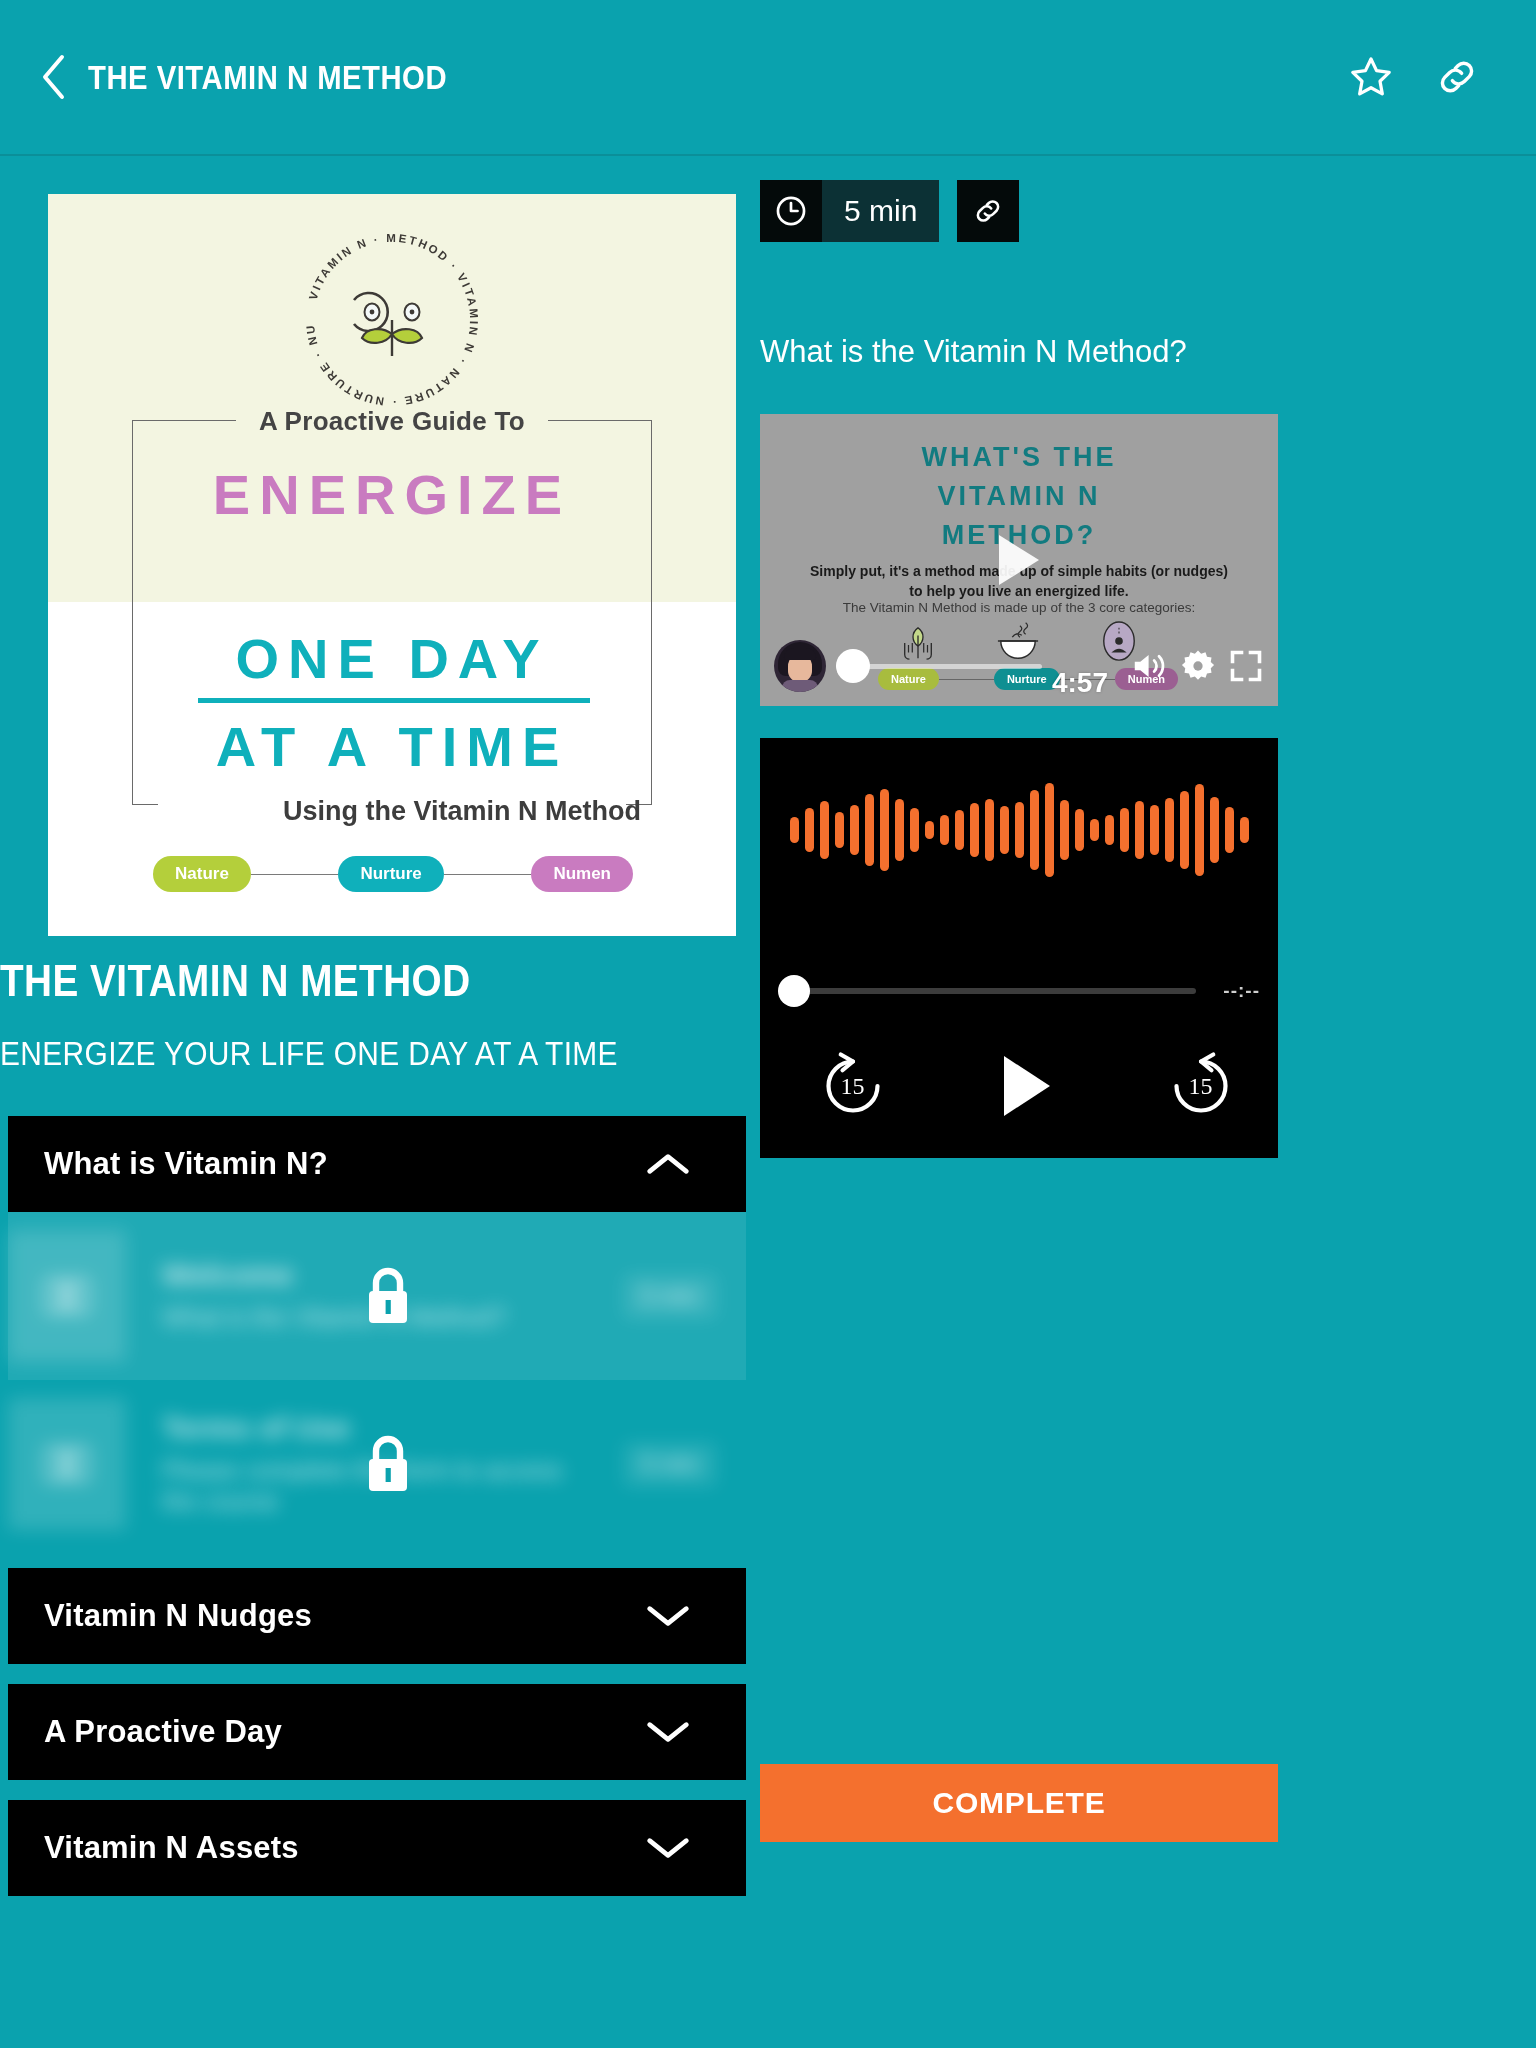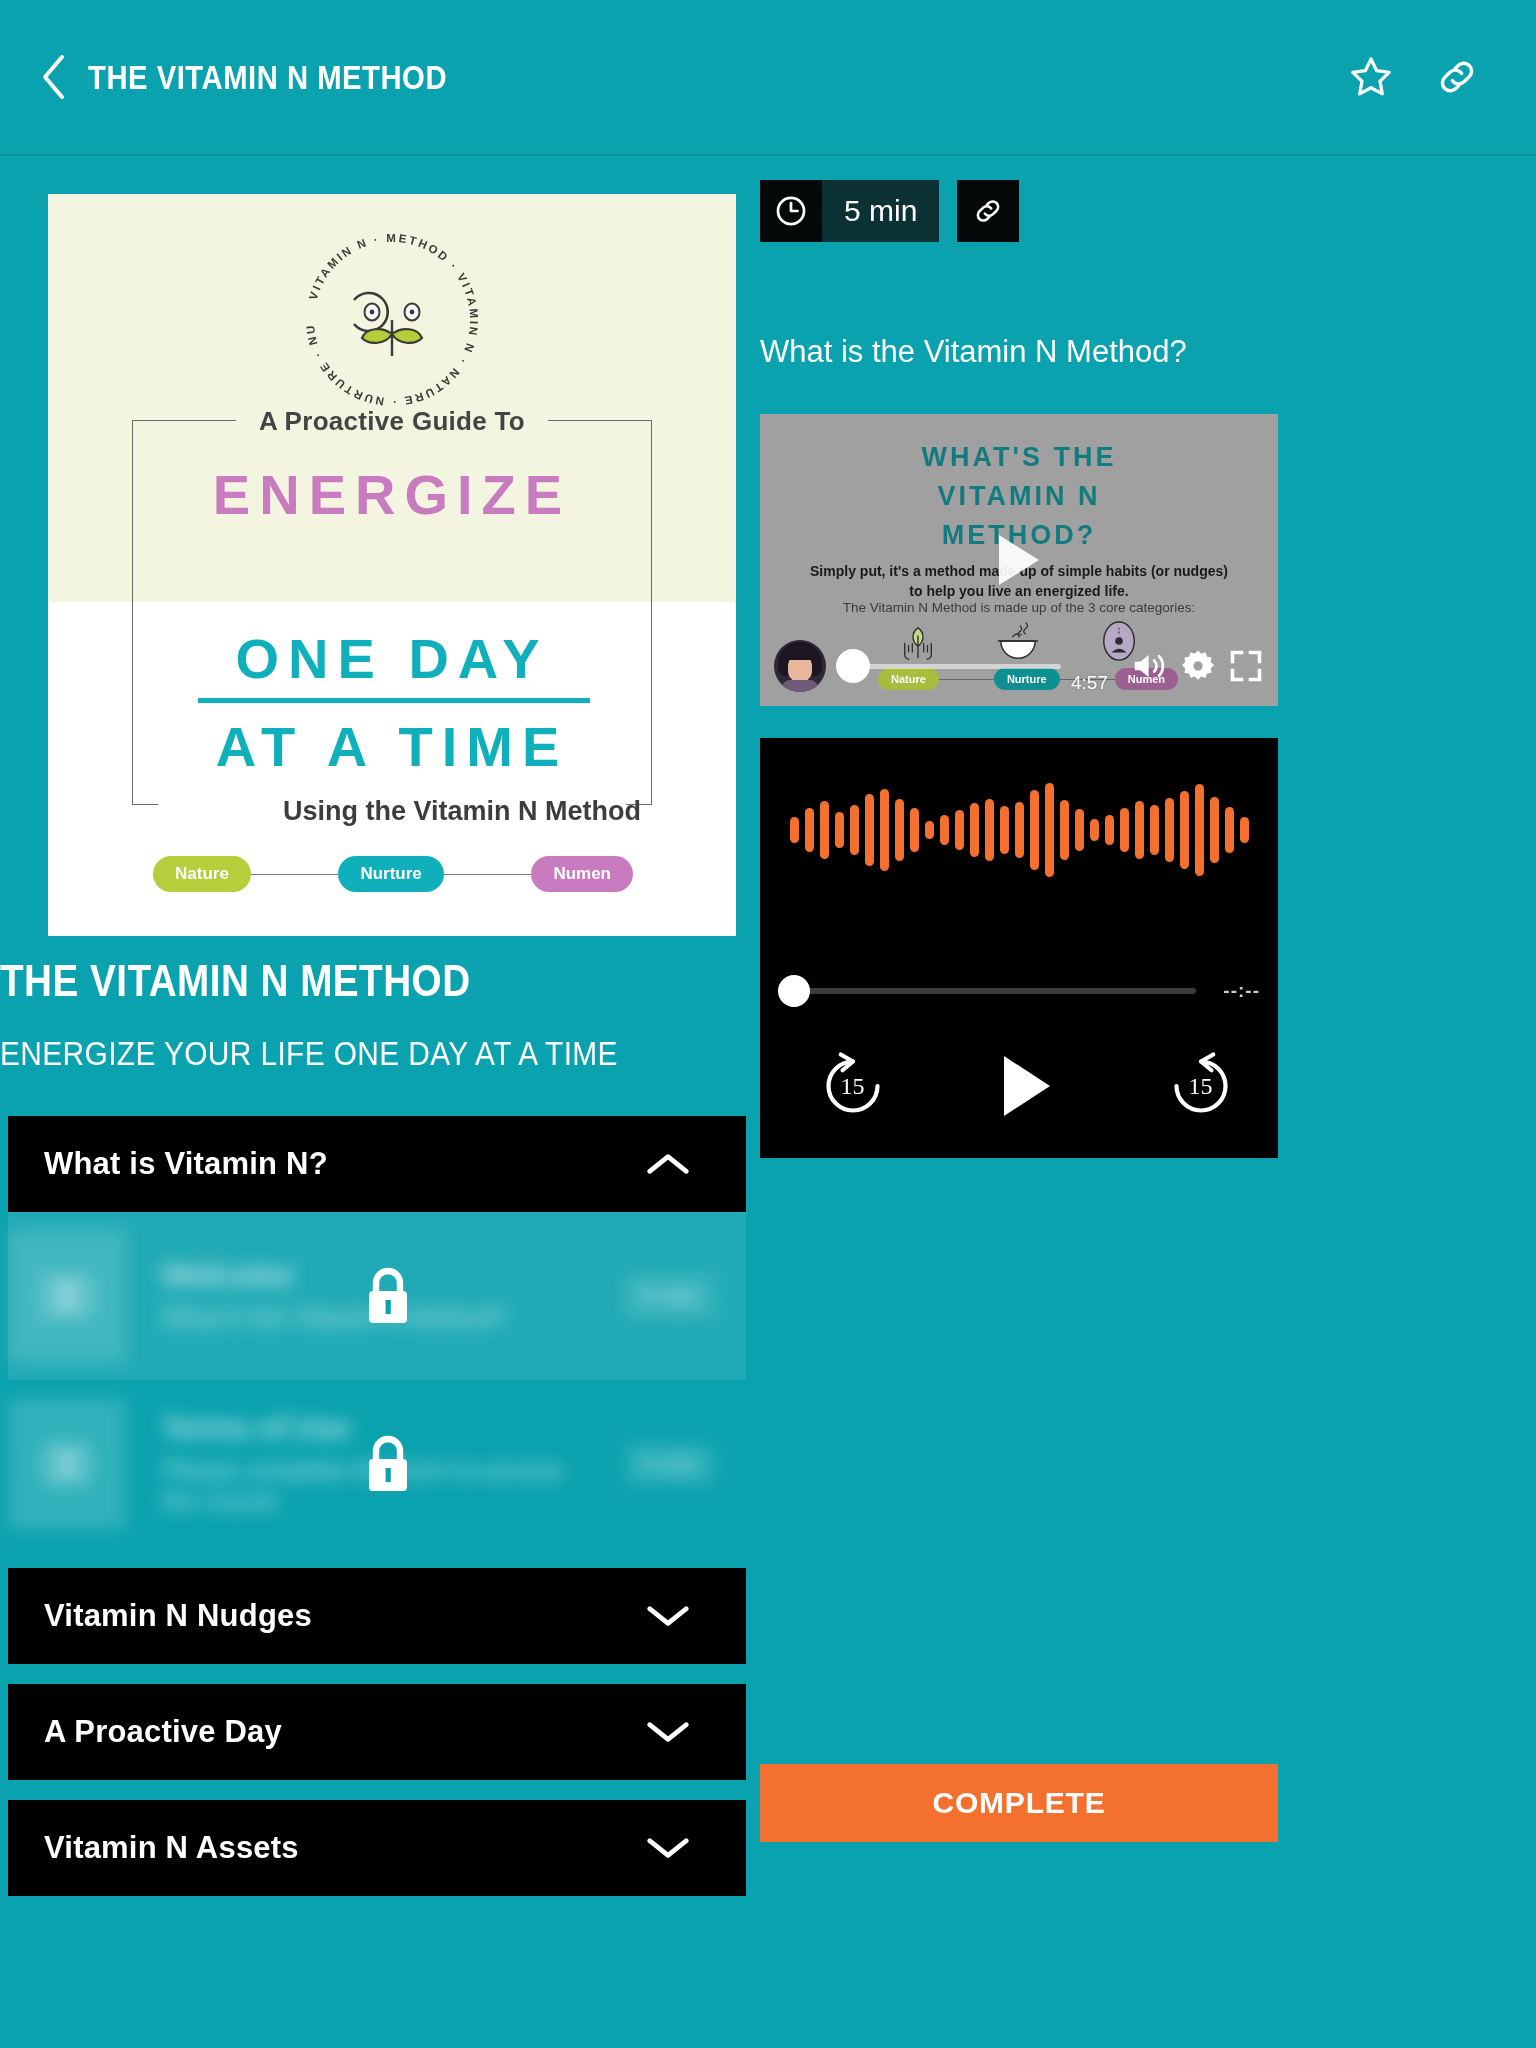--- a/index.html
+++ b/index.html
@@ -281,21 +281,21 @@
   }
   .vp-seek .track {
     position: absolute; left: 0; right: 0; height: 5px;
     background: rgba(255,255,255,0.55); border-radius: 3px;
   }
   .vp-seek .knob {
     position: absolute; left: 0; width: 34px; height: 34px; border-radius: 50%;
     background: #ffffff;
   }
   .vp-time {
-    color: #ffffff; font-size: 19px; font-weight: 400; margin-right: 12px;
+    color: #ffffff; font-size: 28px; font-weight: 700; margin-right: 12px;
     flex: none; text-shadow: 0 0 3px rgba(0,0,0,0.25); margin-top: 33px;
   }
   .vp-ctrl-icon { flex: none; margin-left: 12px; cursor: pointer; }
 
   
   .audio-player {
     position: absolute; left: 0; top: 582px; width: 518px; height: 420px;
     background: #000000;
   }
   .wave {

